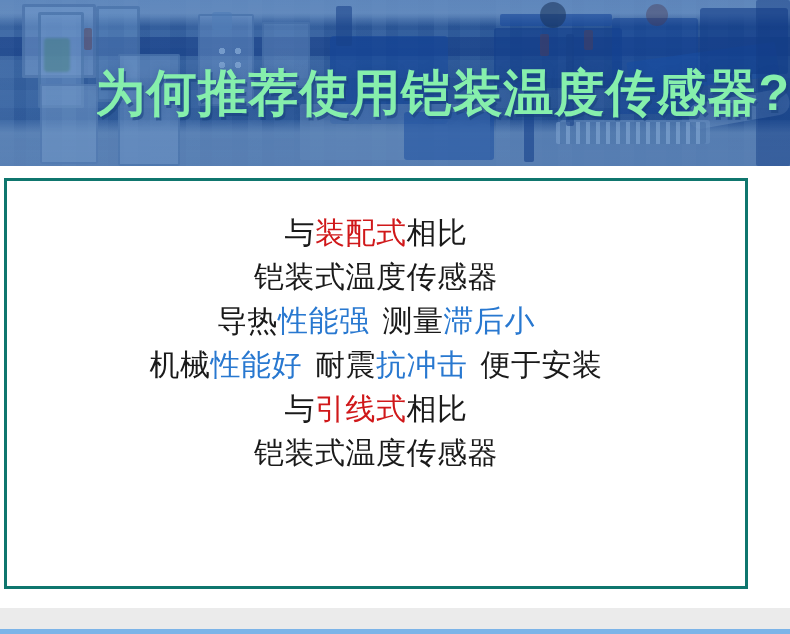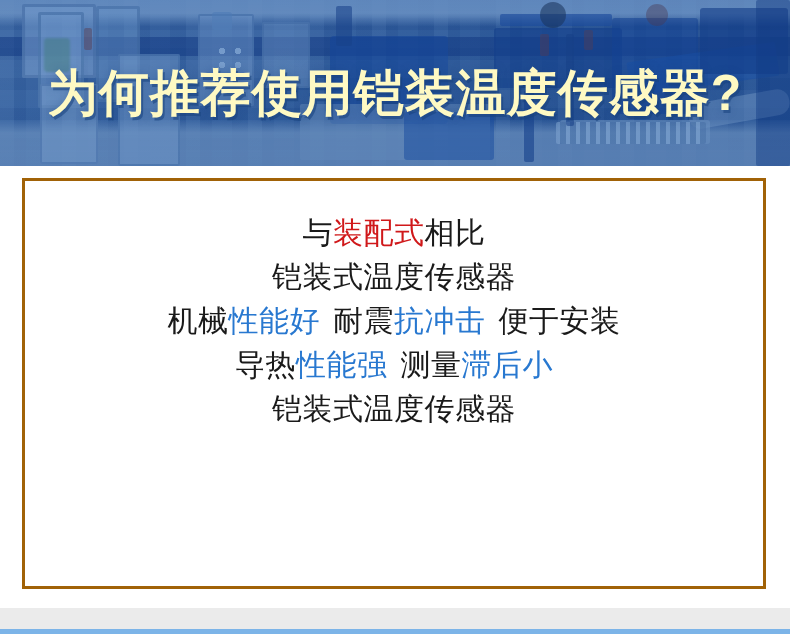--- a/index.html
+++ b/index.html
@@ -82,34 +82,34 @@
   .rv2{left:540px;top:34px;width:9px;height:22px;background:rgba(176,66,60,.4);}
   .rv3{left:584px;top:30px;width:9px;height:20px;background:rgba(176,66,60,.4);}
   .hero-tint{
     position:absolute;inset:0;
     background:linear-gradient(180deg,rgba(36,98,174,.55) 0%,rgba(40,102,176,.46) 45%,rgba(52,112,182,.52) 100%);
     mix-blend-mode:multiply;
   }
   .hero-tint2{position:absolute;inset:0;background:rgba(46,104,176,.22);}
   .hero-title{
     position:absolute;left:0;right:0;top:68px;
-    text-align:center;
+    text-align:right;
     font-size:50px;line-height:1;
     font-weight:bold;
-    color:#fef9c3;
+    color:#86efac;
     letter-spacing:1px;
     text-shadow:2px 3px 0 rgba(24,66,126,.55), 0 0 10px rgba(20,60,120,.35);
     white-space:nowrap;
   }
 
   
   .card{
-    position:absolute;left:22px;top:178px;
+    position:absolute;left:4px;top:178px;
     width:744px;height:411px;
-    border:3px solid #a16207;
+    border:3px solid #0f766e;
     box-sizing:border-box;
     background:#ffffff;
   }
   .lines{
     position:absolute;left:0;right:0;top:30px;
     text-align:center;
   }
   .line{
     font-size:30px;
     line-height:44px;
@@ -168,22 +168,23 @@
     </div>
     <div class="hero-tint"></div>
     <div class="hero-tint2"></div>
     <div class="hero-title">为何推荐使用铠装温度传感器?</div>
   </div>
 
   <div class="card">
     <div class="lines" id="lines-host">
         <div class="line"><span>与</span><span class="red">装配式</span><span>相比</span></div>
         <div class="line"><span>铠装式温度传感器</span></div>
+        <div class="line"><span>导热</span><span class="blue">性能强</span><span class="gap"></span><span>测量</span><span class="blue">滞后小</span></div>
         <div class="line"><span>机械</span><span class="blue">性能好</span><span class="gap"></span><span>耐震</span><span class="blue">抗冲击</span><span class="gap"></span><span>便于安装</span></div>
-        <div class="line"><span>导热</span><span class="blue">性能强</span><span class="gap"></span><span>测量</span><span class="blue">滞后小</span></div>
+        <div class="line"><span>与</span><span class="red">引线式</span><span>相比</span></div>
         <div class="line"><span>铠装式温度传感器</span></div>
       </div>
   </div>
 
   <div class="white-gap"></div>
   <div class="footer-grey"></div>
   <div class="footer-blue"></div>
 
 </div>
 

